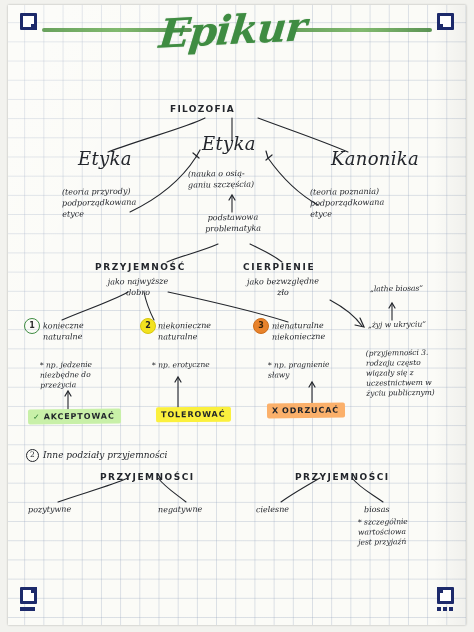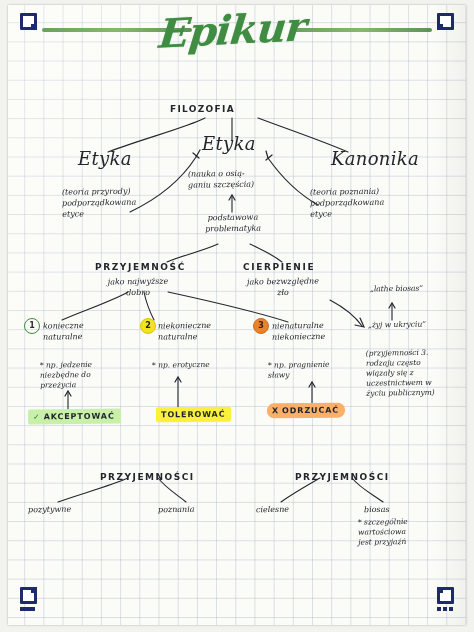--- a/index.html
+++ b/index.html
@@ -183,21 +183,21 @@
     font-weight: 600;
     letter-spacing: .9px;
     color: #1f2329;
     padding: 2.5px 6px 3px 5px;
     border-radius: 2px;
     white-space: nowrap;
     transform: rotate(-0.6deg);
   }
   .chip.green  { background: #c8f0a8; }
   .chip.yellow { background: #fbf03d; }
-  .chip.orange { background: #fbb06a; border-radius: 7px; }
+  .chip.orange { background: #fbb06a; }
   .chip .mark { font-weight: 700; margin-right: 3px; }
   .chip.green .mark  { color: #2f7d33; }
   .chip.orange .mark { color: #23262c; }
 
   
   .sec-head {
     position: absolute;
     font-family: "DejaVu Serif", serif;
     font-style: italic;
     font-size: 9px;
@@ -354,24 +354,27 @@
   </div>
 
   <div class="hw hw-i small" style="left:370px; top:284px; white-space:nowrap;">„lathe biosas”</div>
   <div class="hw hw-i small" style="left:368px; top:320px; white-space:nowrap;">„żyj w ukryciu”</div>
   <div class="hw hw-i small quote-note" style="left:366px; top:348px; width:102px;">(przyjemności 3.
 rodzaju często
 wiązały się z
 uczestnictwem w
 życiu publicznym)</div>
 
+  <div class="sec-head" style="left:26px; top:449px;">
+    <span class="sec-num">2</span><span>Inne podziały przyjemności</span>
+  </div>
 
   <div class="hw caps" style="left:100px; top:472px; letter-spacing:1.5px;">PRZYJEMNOŚCI</div>
   <div class="hw hw-i" style="left:28px; top:504px;">pozytywne</div>
-  <div class="hw hw-i" style="left:158px; top:504px;">poznania</div>
+  <div class="hw hw-i" style="left:158px; top:504px;">negatywne</div>
 
   <div class="hw caps" style="left:295px; top:472px; letter-spacing:1.5px;">PRZYJEMNOŚCI</div>
   <div class="hw hw-i" style="left:256px; top:504px;">cielesne</div>
   <div class="hw hw-i" style="left:364px; top:504px;">biosas</div>
   <div class="hw hw-i small" style="left:358px; top:517px; width:98px;">* szczególnie
 wartościowa
 jest przyjaźń</div>
 
 </div>
 

